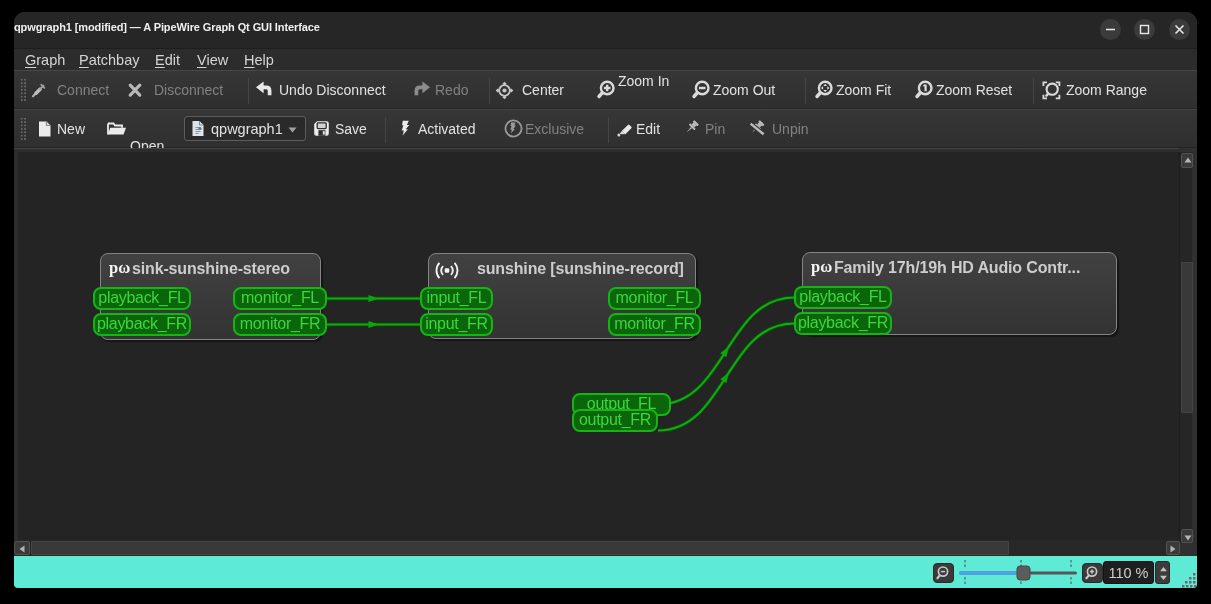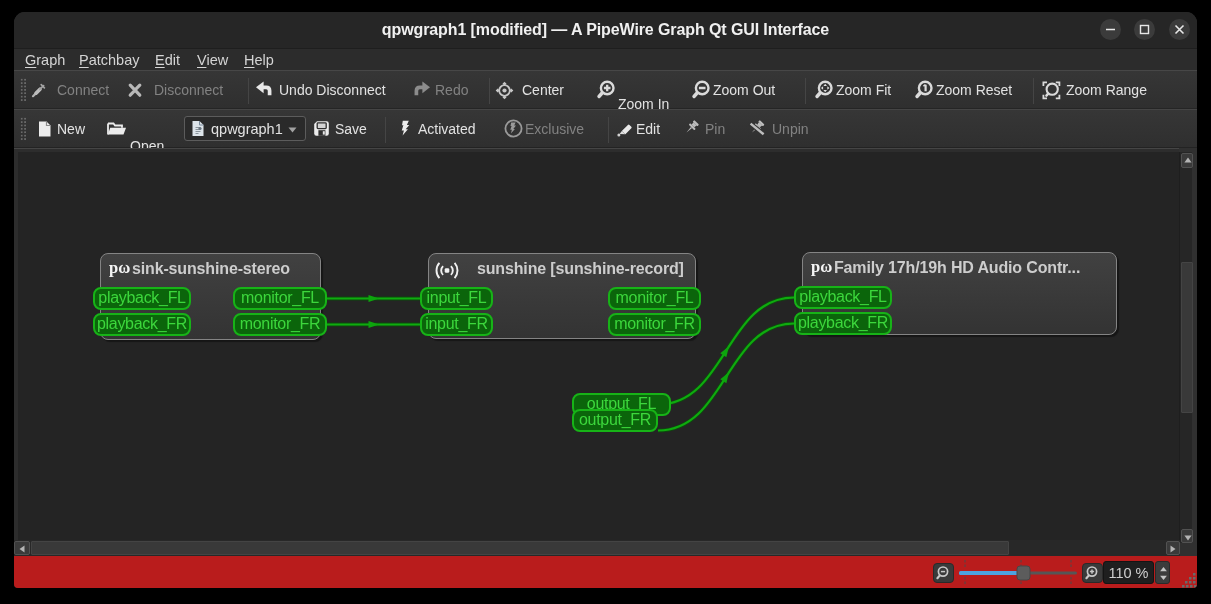--- a/index.html
+++ b/index.html
@@ -1,21 +1,21 @@
 <!DOCTYPE html>
 <html><head><meta charset="utf-8"><style>
 * { margin:0; padding:0; box-sizing:border-box; }
 html,body { width:1211px; height:604px; background:#000; overflow:hidden;
   font-family:"Liberation Sans", sans-serif; }
 #win { position:absolute; left:14px; top:12px; width:1183px; height:576px;
   background:#303030; border-radius:11px 11px 4px 4px; overflow:hidden; }
 
 #titlebar { position:absolute; left:0; top:0; width:100%; height:36px; background:#262626; }
-#title { position:absolute; left:0; right:0; top:9px; text-align:center;
-  color:#f0f0f0; font-size:16px; font-weight:bold; letter-spacing:-0.1px; }
+#title { position:absolute; left:0; right:0; top:9px; text-align:left;
+  color:#f0f0f0; font-size:11px; font-weight:bold; letter-spacing:-0.1px; }
 .winbtn { position:absolute; top:7px; width:21px; height:21px; border-radius:50%; background:#3b3b3b; }
 .winbtn svg { position:absolute; left:0; top:0; }
 
 #menubar { position:absolute; left:0; top:36px; width:100%; height:23px; background:#2c2c2c;
   border-top:1px solid #1e1e1e; }
 .mitem { position:absolute; top:3px; color:#d4d4d4; font-size:14.5px; }
 .mitem u { text-decoration-thickness:1px; text-underline-offset:2px; }
 
 .toolbar { position:absolute; left:0; width:100%; background:linear-gradient(#363636,#2f2f2f); }
 #tb1 { top:58px; height:39px; border-top:1px solid #474747; border-bottom:1px solid #252525; }
@@ -33,21 +33,21 @@
 .nhead { position:absolute; top:6px; color:#cdcdcd; font-size:16px; font-weight:bold; letter-spacing:-0.15px; white-space:nowrap; }
 .port { position:absolute; height:23px; background:#0b650b; border:2px solid #17b317;
   border-radius:8px; color:#3cd73c; font-size:16px; letter-spacing:-0.3px; line-height:18.5px; text-align:center;
   white-space:nowrap; }
 
 #vscroll { position:absolute; left:1165px; top:140px; width:13px; height:391px; background:#262626; border-left:1px solid #1e1e1e; }
 #hscroll { position:absolute; left:0; top:528px; width:1166px; height:16px; background:#282828; }
 .sbtn { position:absolute; background:#3a3a3a; border:1px solid #525252; border-radius:2px; }
 .sthumb { position:absolute; background:#393939; border:1px solid #444; border-radius:1px; }
 
-#statusbar { position:absolute; left:0; top:544px; width:100%; height:32px; background:#b91c1c; }
+#statusbar { position:absolute; left:0; top:544px; width:100%; height:32px; background:#5eead4; }
 .zbtn { position:absolute; top:7px; width:21px; height:20px; background:#3a3a3a;
   border:1px solid #2a2a2a; border-radius:4px; }
 #spin { position:absolute; left:1089px; top:5px; width:51px; height:23px; background:#1f1f1f;
   border:1px solid #141414; border-radius:3px; color:#cfcfcf; font-size:14.5px;
   text-align:center; line-height:22px; }
 #spinbtn { position:absolute; left:1141px; top:5px; width:15px; height:23px; background:#3c3c3c;
   border:1px solid #2a2a2a; border-radius:3px; }
 </style></head>
 <body>
 <div id="win">
@@ -106,21 +106,21 @@
         <circle cx="9.5" cy="9.5" r="5.3" fill="none" stroke="#c6c6c6" stroke-width="1.8"></circle>
         <circle cx="9.5" cy="9.5" r="2.1" fill="#c6c6c6"></circle>
         <path d="M9.5 0.7 l2 2 -2 2 -2 -2 z M18.3 9.5 l-2 2 -2 -2 2 -2 z M9.5 18.3 l-2 -2 2 -2 2 2 z M0.7 9.5 l2 -2 2 2 -2 2 z" fill="#c6c6c6"></path>
       </svg>
     <div class="tbtxt" style="left:508px; top:11px;">Center</div>
     <svg class="ticon" style="left:581px; top:8px;" width="22" height="23">
         <circle cx="12.2" cy="9" r="6.3" fill="none" stroke="#dadada" stroke-width="2.4"></circle>
         <path d="M12.2 5.7 v6.6 M8.9 9 h6.6" stroke="#dadada" stroke-width="2.3"></path>
         <path d="M7.1 14 L4 17.5" stroke="#dadada" stroke-width="3.4" stroke-linecap="round"></path>
       </svg>
-    <div class="tbtxt" style="left:604px; top:25px;">Zoom In</div>
+    <div class="tbtxt" style="left:604px; top:2px;">Zoom In</div>
     <svg class="ticon" style="left:676px; top:8px;" width="22" height="23">
         <circle cx="12.2" cy="9" r="6.3" fill="none" stroke="#dadada" stroke-width="2.4"></circle>
         <path d="M8.9 9 h6.6" stroke="#dadada" stroke-width="2.3"></path>
         <path d="M7.1 14 L4 17.5" stroke="#dadada" stroke-width="3.4" stroke-linecap="round"></path>
       </svg>
     <div class="tbtxt" style="left:699px; top:11px;">Zoom Out</div>
     <div class="tsep" style="left:791px; top:7px;"></div>
     <svg class="ticon" style="left:799px; top:8px;" width="22" height="23">
         <circle cx="12.2" cy="9" r="6.3" fill="none" stroke="#dadada" stroke-width="2.4"></circle>
         <path d="M12.2 4.7 l1.8 2.2 h-3.6 z M16.5 9 l-2.2 1.8 v-3.6 z M12.2 13.3 l-1.8 -2.2 h3.6 z M7.9 9 l2.2 -1.8 v3.6 z" fill="#dadada"></path>

